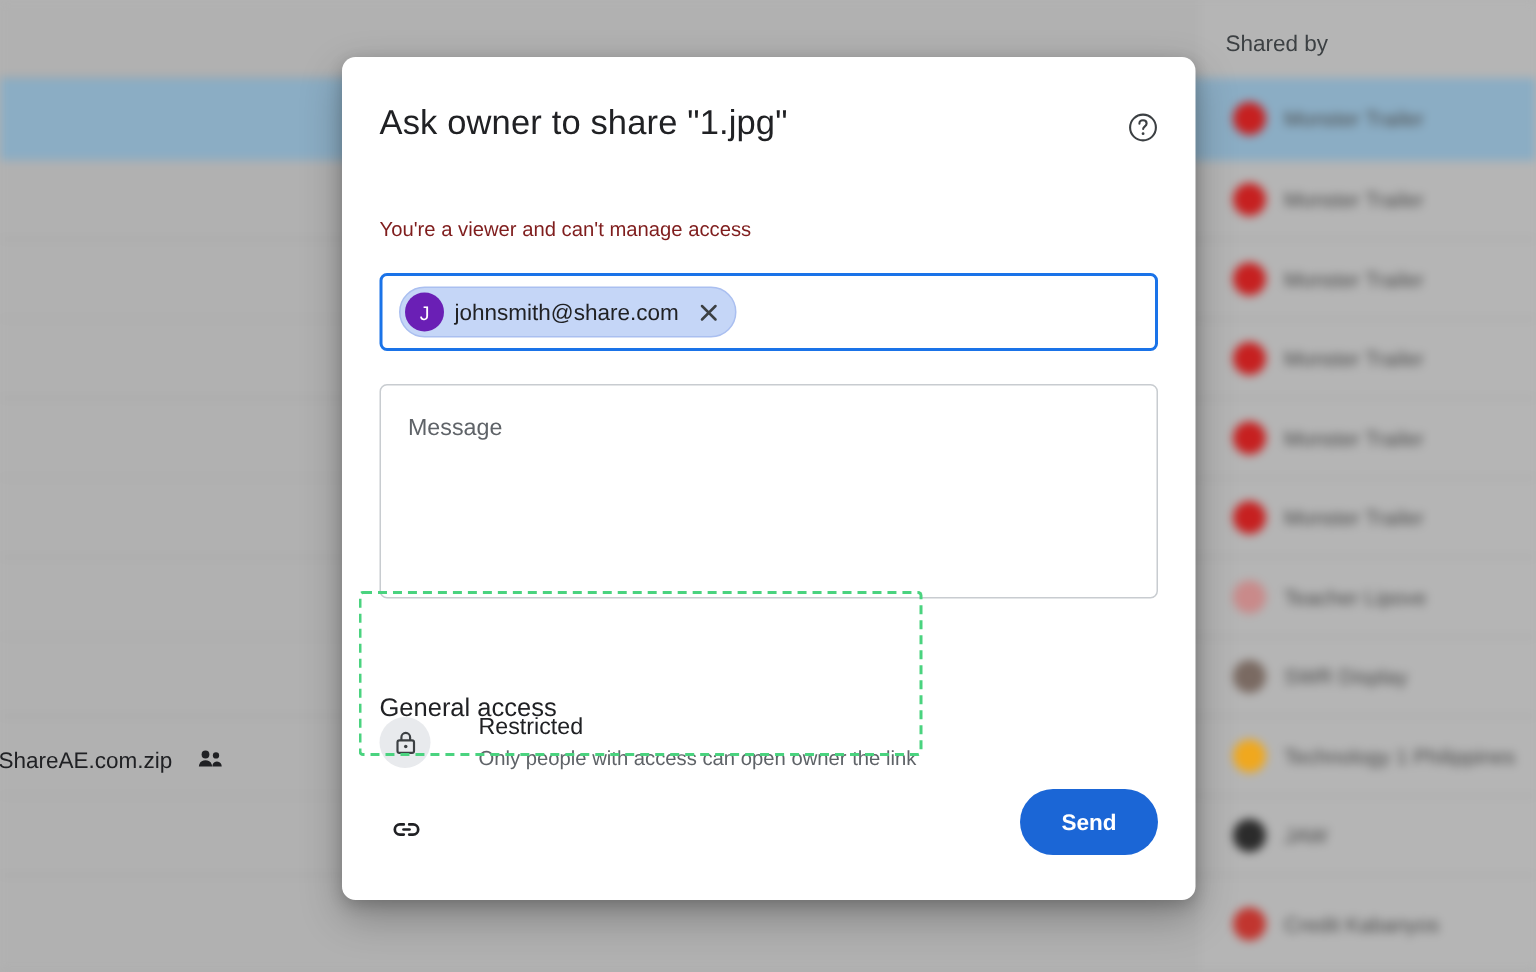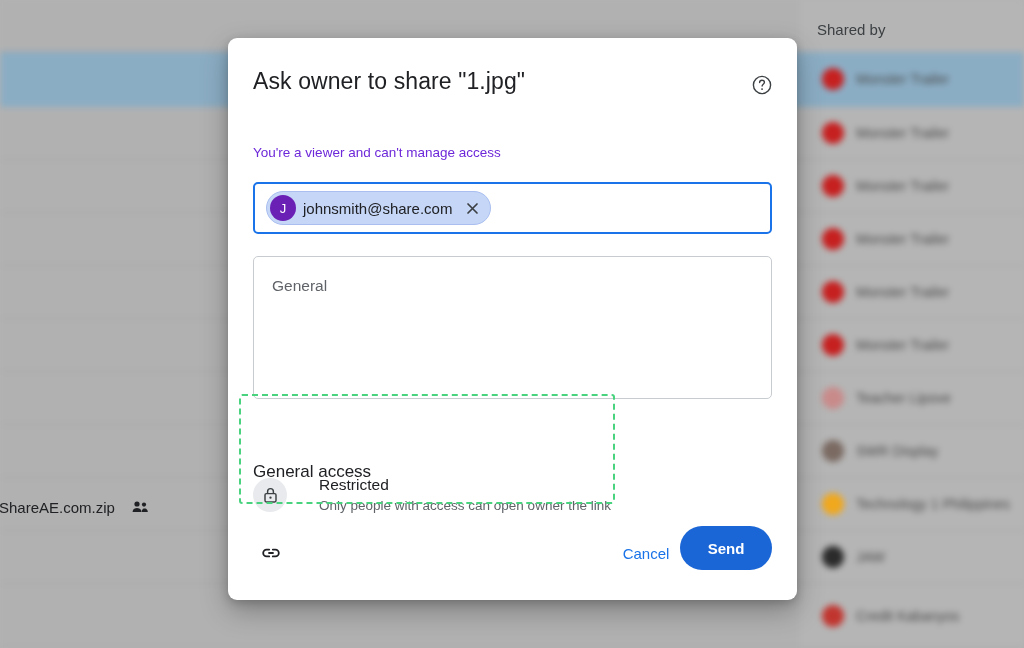--- a/index.html
+++ b/index.html
@@ -127,21 +127,21 @@
     display: flex;
     align-items: center;
     justify-content: center;
     border-radius: 50%;
   }
 
   .dialog-subtitle {
     position: absolute;
     left: 25px; top: 107px;
     font-size: 13.5px;
-    color: #6d28d9;
+    color: #7f1d1d;
   }
 
   
   .email-field {
     position: absolute;
     left: 25px; top: 107px;
     margin-top: 37px;
     width: 519px; height: 52px;
     border: 2px solid #1a73e8;
     border-radius: 5px;
@@ -383,21 +383,21 @@
         <div class="chip-label">johnsmith@share.com</div>
         <div class="chip-remove">
           <svg width="15" height="15" viewBox="0 0 15 15">
             <path d="M3 3 L12 12 M12 3 L3 12" stroke="#3c4043" stroke-width="1.7" stroke-linecap="round"></path>
           </svg>
         </div>
       </div>
     </div>
 
     <div class="message-box">
-      <div class="message-placeholder">General</div>
+      <div class="message-placeholder">Message</div>
     </div>
 
     <div class="general-access">General access</div>
 
     <div class="access-row">
       <div class="lock-circle">
         <svg width="17" height="18" viewBox="0 0 17 18">
           <rect x="3" y="7.6" width="11" height="8.3" rx="1.3" fill="none" stroke="#3c4043" stroke-width="1.45"></rect>
           <path d="M5.6 7.6V5.5a2.9 2.9 0 0 1 5.8 0v2.1" fill="none" stroke="#3c4043" stroke-width="1.45"></path>
           <circle cx="8.5" cy="11.7" r="1.15" fill="#3c4043"></circle>
@@ -412,17 +412,16 @@
     <div class="annotation-box"></div>
 
     <div class="link-btn">
       <svg width="22" height="22" viewBox="0 0 22 22">
         <path d="M9 11h4" stroke="#202124" stroke-width="1.8" stroke-linecap="round"></path>
         <path d="M9.2 7.6H6.6a3.4 3.4 0 0 0 0 6.8h2.6" fill="none" stroke="#202124" stroke-width="1.8" stroke-linecap="round"></path>
         <path d="M12.8 7.6h2.6a3.4 3.4 0 0 1 0 6.8h-2.6" fill="none" stroke="#202124" stroke-width="1.8" stroke-linecap="round"></path>
       </svg>
     </div>
 
-    <div class="cancel-btn">Cancel</div>
 
     <button class="send-btn">Send</button>
   </div>
 </div>
 
 </body></html>

